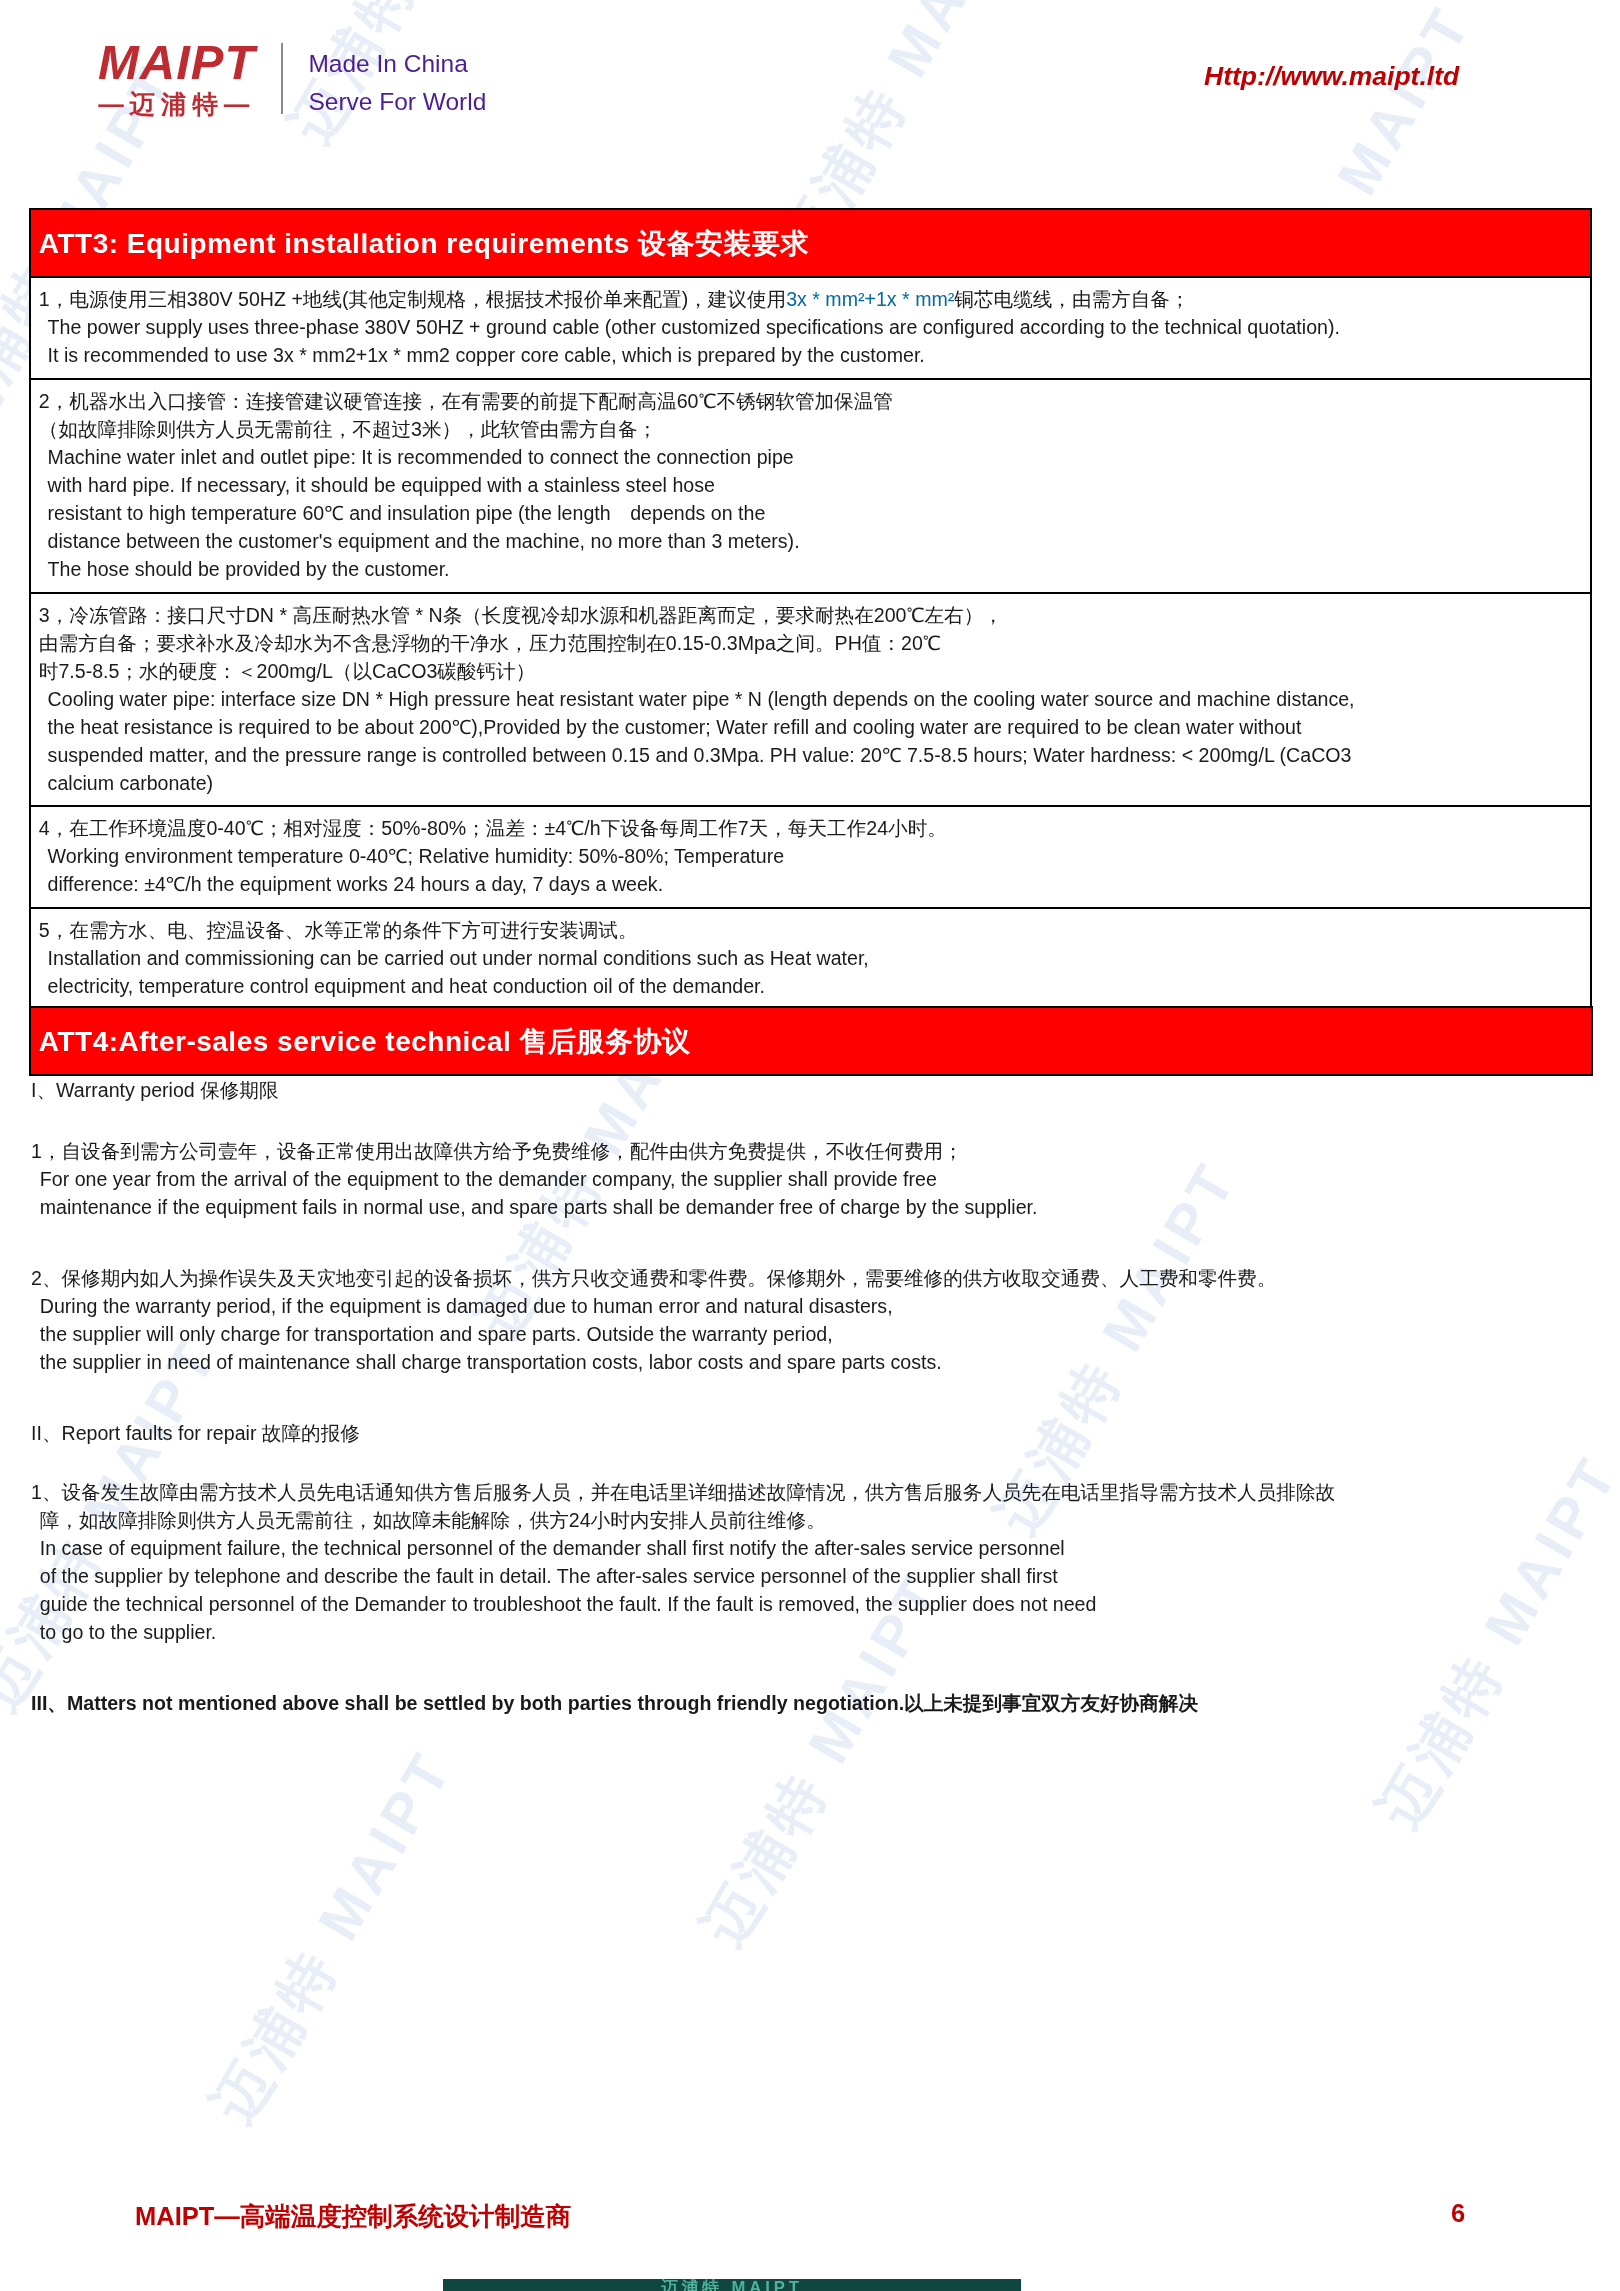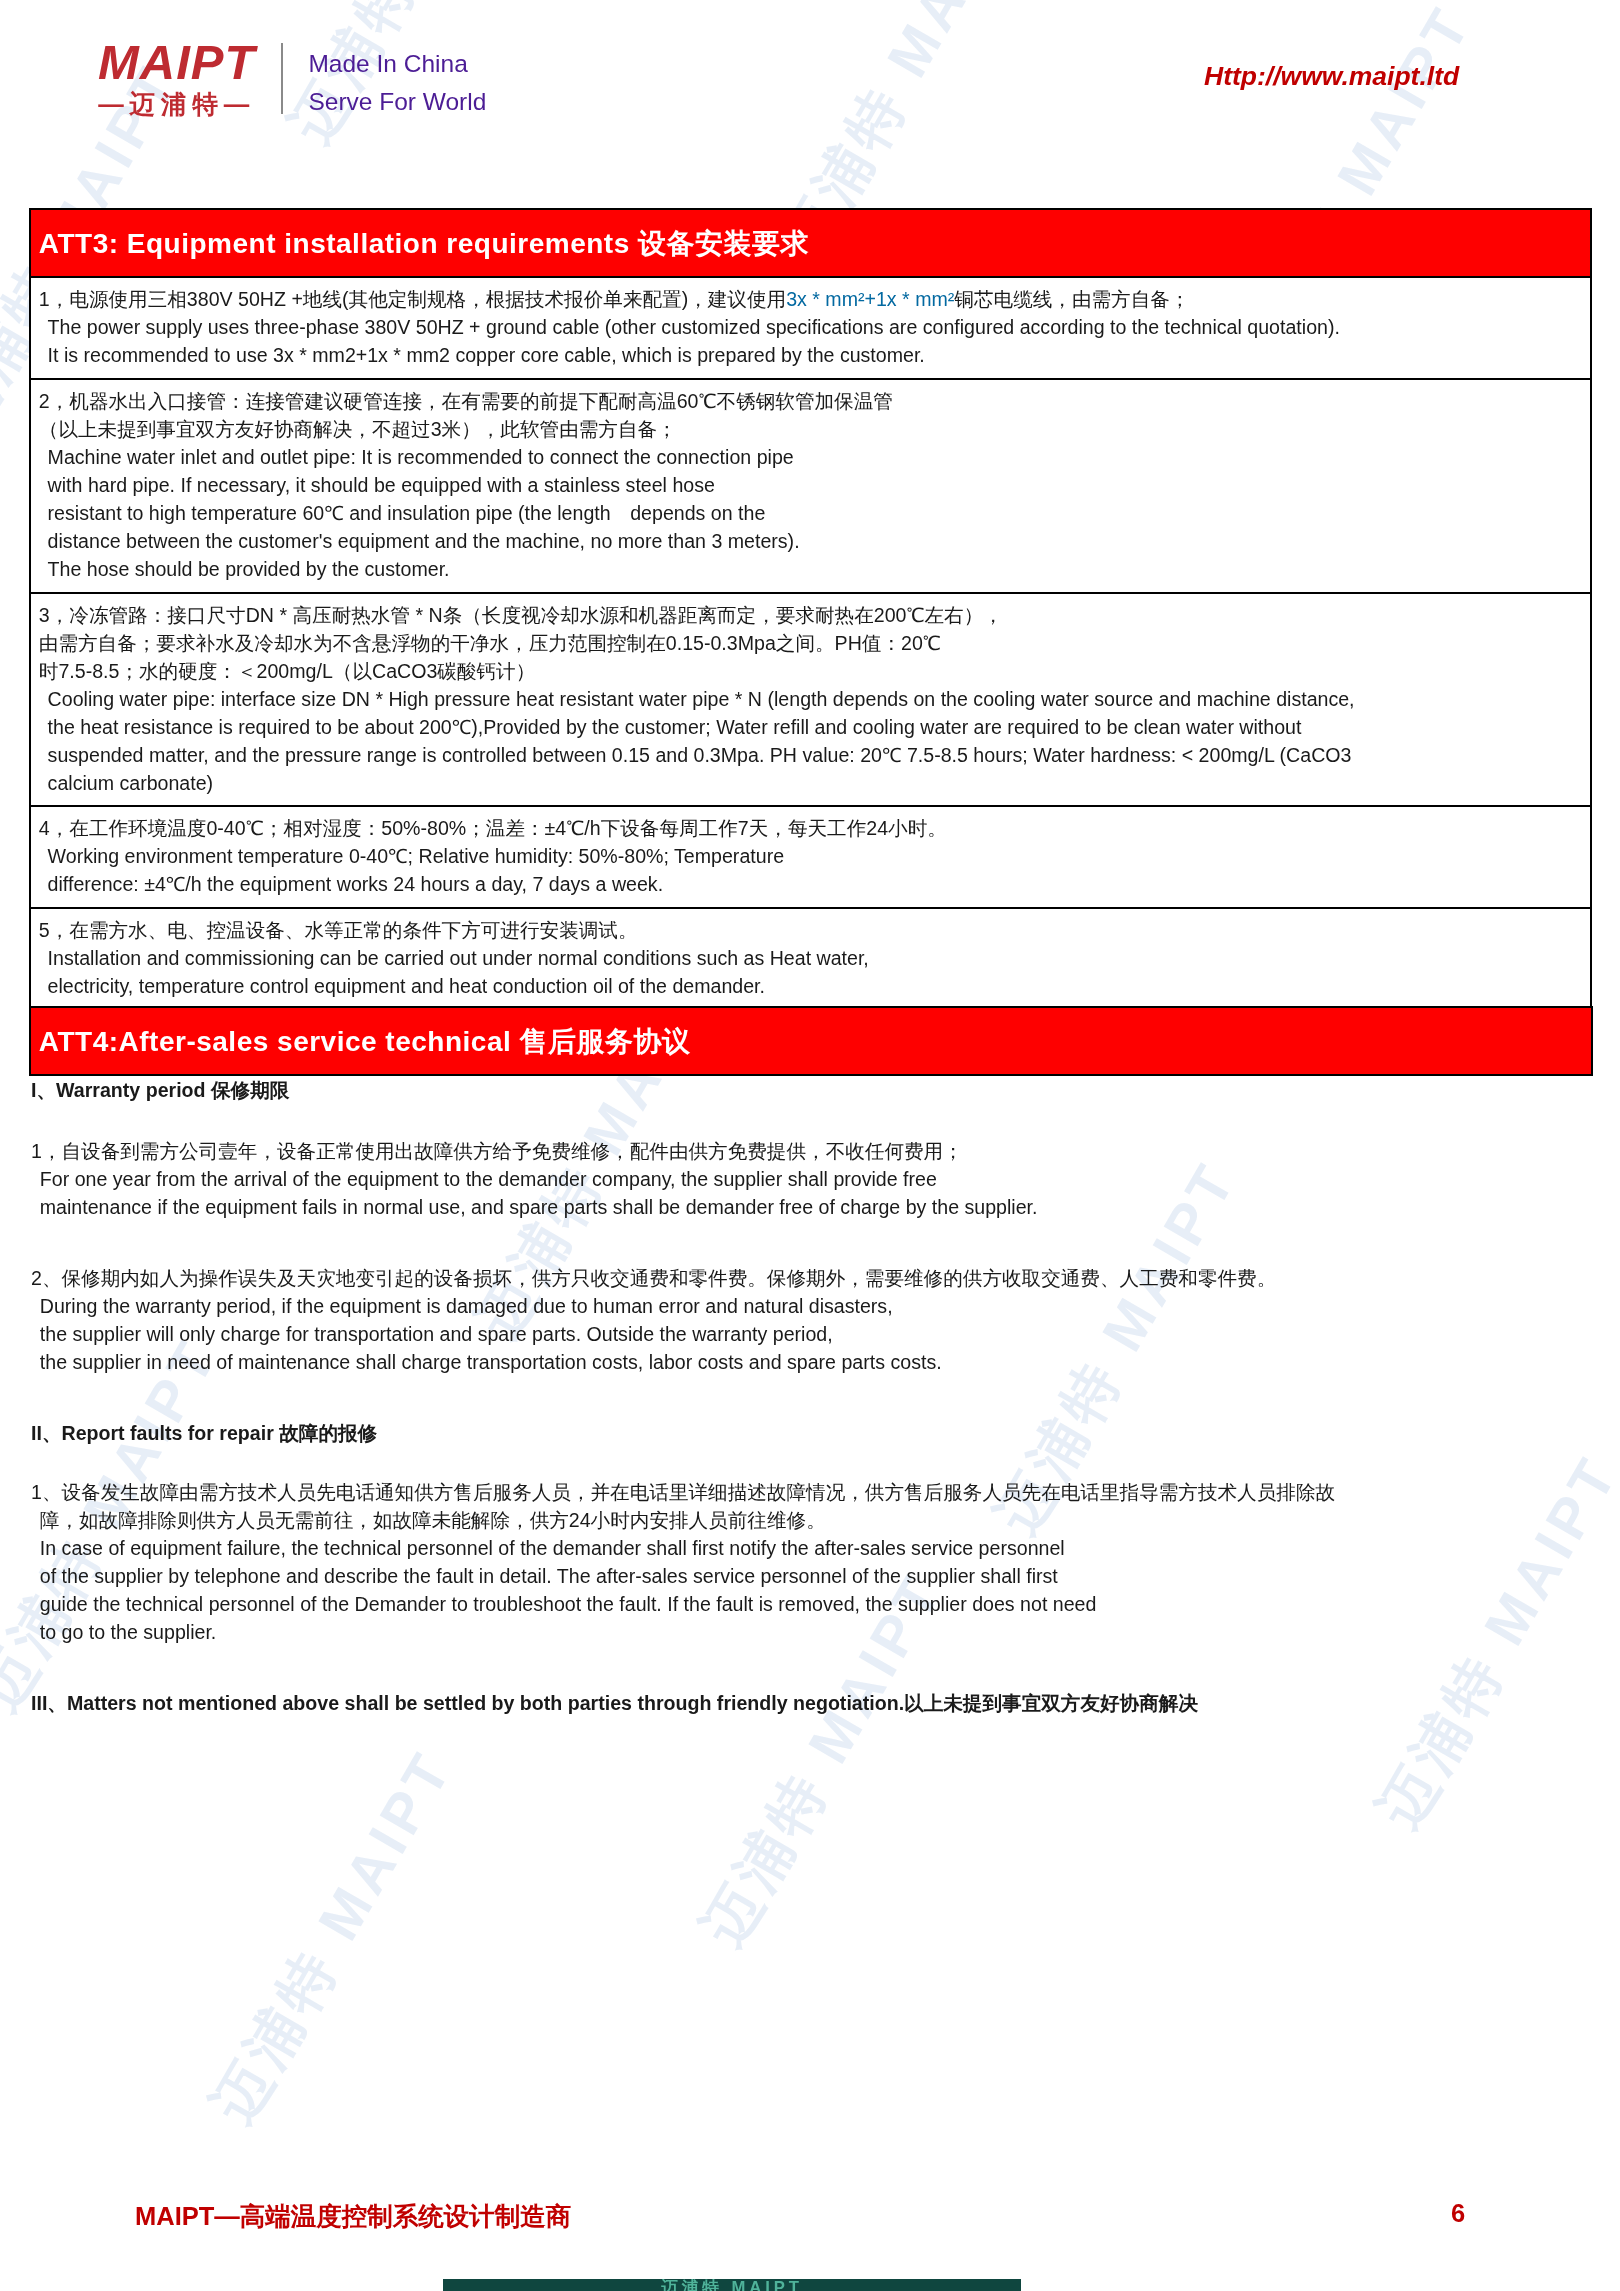--- a/index.html
+++ b/index.html
@@ -49,21 +49,21 @@
   .en   { padding-left:8.8px; }
   .red  { color:#0369a1; }
 
   
   .att4-banner {
     position:absolute; left:29px; top:1006px; width:1544px;
     border:2.9px solid #000; background:#FE0000; color:#fff; font-weight:bold;
     font-size:28px; padding:14.7px 7.8px 13.7px 7.8px; letter-spacing:0.5px;
   }
   .sections { position:absolute; left:31px; top:1076px; width:1558px; font-size:19.6px; line-height:28px; }
-  .sec-heading { font-weight:bold; margin:0 0 33px 0; }
+  .sec-heading { font-weight:normal; margin:0 0 33px 0; }
   .sec-item { margin:0 0 43px 0; }
   .sec-heading.h2 { margin:0 0 31px 0; }
   .sec3 { font-weight:bold; margin-top:27.4px; }
 
   
   .footer-left {
     position:absolute; left:103px; top:2199px; color:#C00000;
     font-weight:bold; font-size:25.5px;margin-left:32px;
   }
   .footer-page {
@@ -115,21 +115,21 @@
     <div class="banner">ATT3: Equipment installation requirements 设备安装要求</div>
 
     <div class="trow">
       <div class="line"><span>1，电源使用三相380V 50HZ +地线(其他定制规格，根据技术报价单来配置)，建议使用</span><span class="red">3x * mm²+1x * mm²</span><span>铜芯电缆线，由需方自备；</span></div>
       <div class="line en">The power supply uses three-phase 380V 50HZ + ground cable (other customized specifications are configured according to the technical quotation).</div>
       <div class="line en">It is recommended to use 3x * mm2+1x * mm2 copper core cable, which is prepared by the customer.</div>
     </div>
 
     <div class="trow">
       <div class="line">2，机器水出入口接管：连接管建议硬管连接，在有需要的前提下配耐高温60℃不锈钢软管加保温管</div>
-      <div class="line">（以上未提到事宜双方友好协商解决，不超过3米），此软管由需方自备；</div>
+      <div class="line">（如故障排除则供方人员无需前往，不超过3米），此软管由需方自备；</div>
       <div class="line en">Machine water inlet and outlet pipe: It is recommended to connect the connection pipe</div>
       <div class="line en">with hard pipe. If necessary, it should be equipped with a stainless steel hose</div>
       <div class="line en">resistant to high temperature 60℃ and insulation pipe (the length　depends on the</div>
       <div class="line en">distance between the customer's equipment and the machine, no more than 3 meters).</div>
       <div class="line en">The hose should be provided by the customer.</div>
     </div>
 
     <div class="trow">
       <div class="line">3，冷冻管路：接口尺寸DN * 高压耐热水管 * N条（长度视冷却水源和机器距离而定，要求耐热在200℃左右），</div>
       <div class="line">由需方自备；要求补水及冷却水为不含悬浮物的干净水，压力范围控制在0.15-0.3Mpa之间。PH值：20℃</div>

